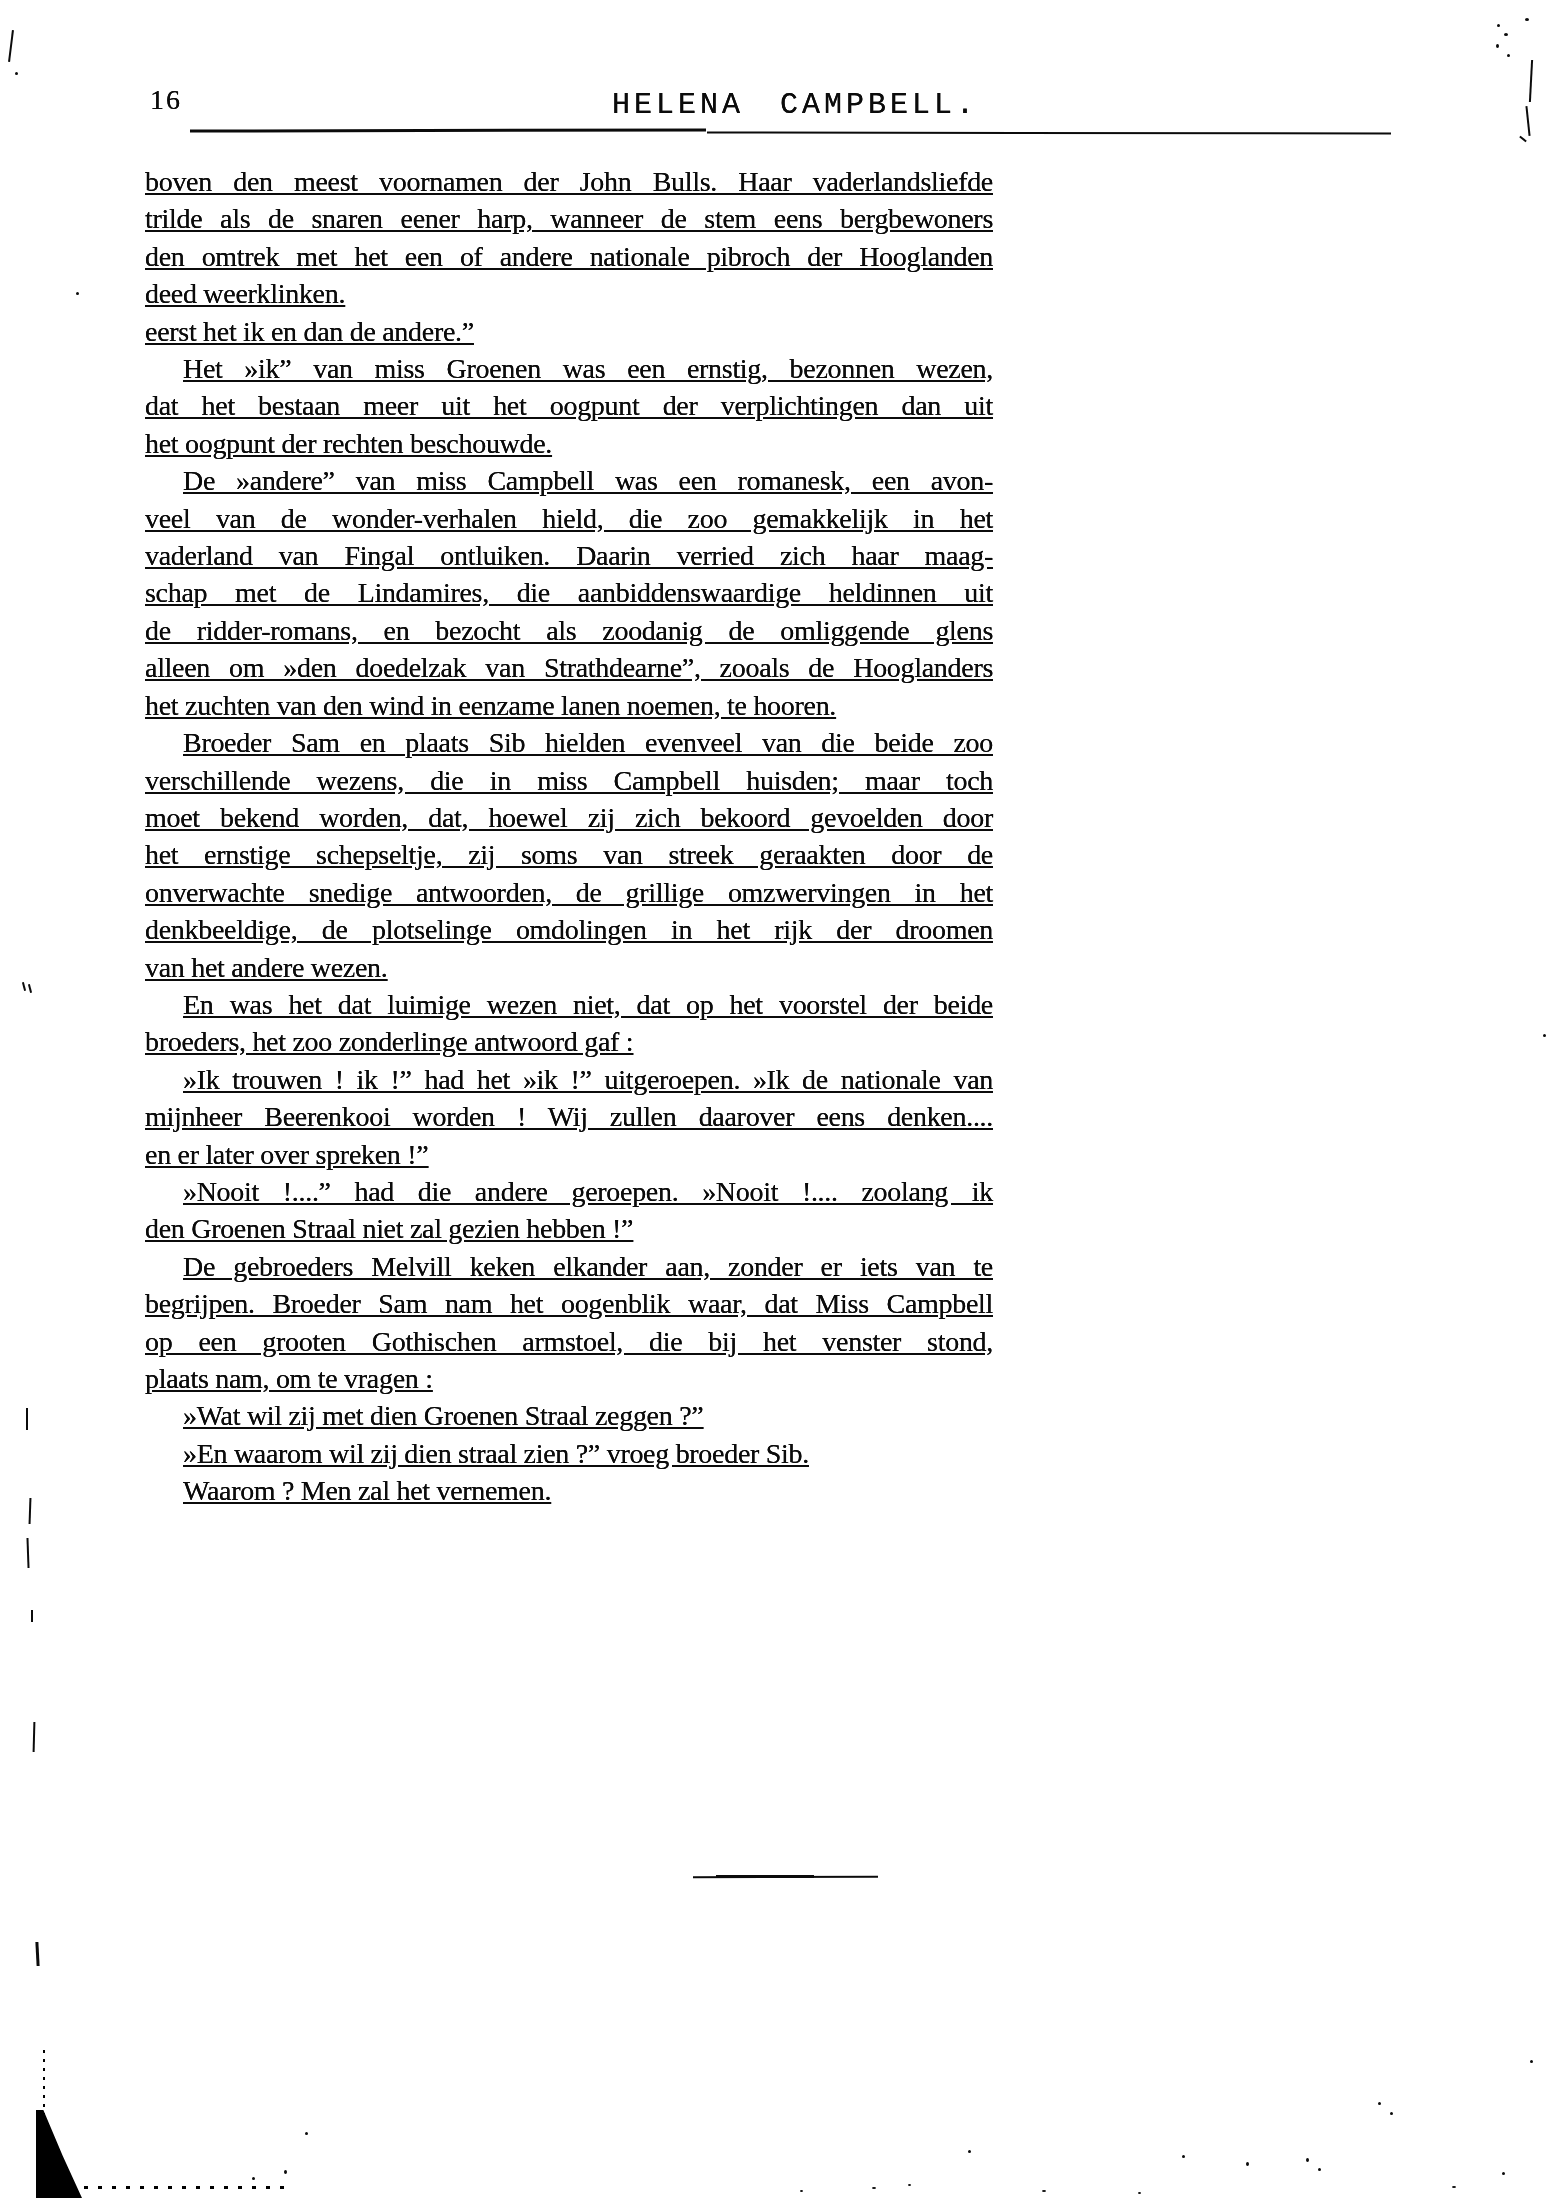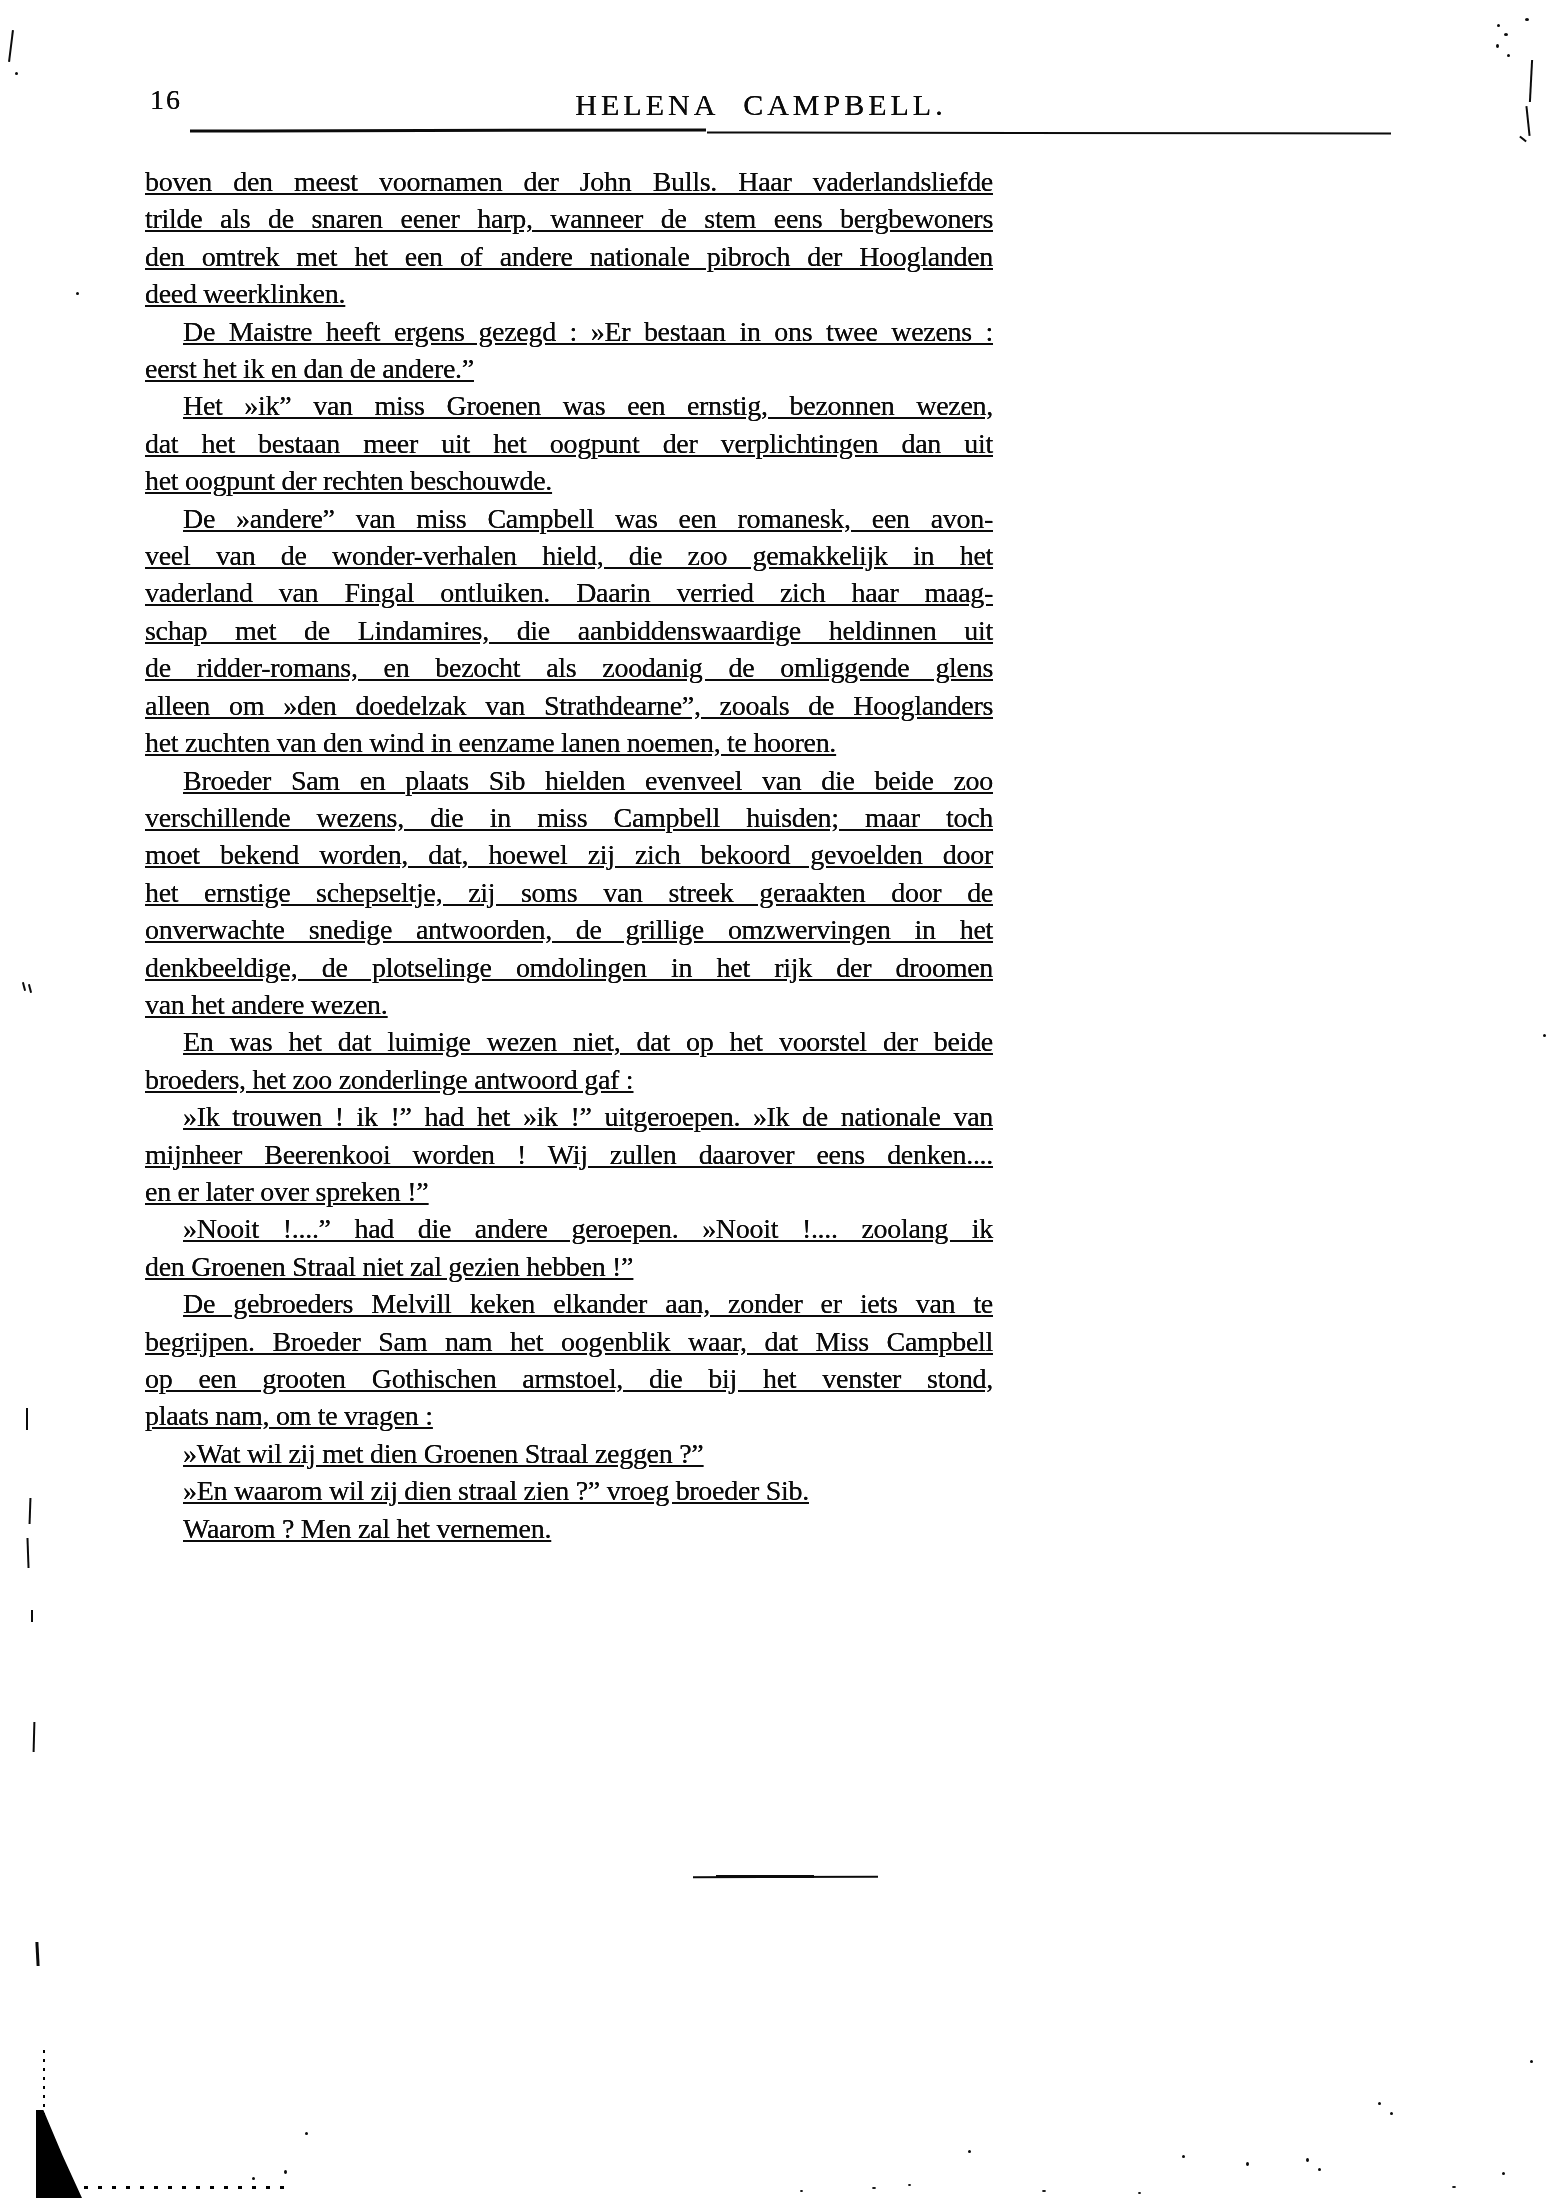--- a/index.html
+++ b/index.html
@@ -13,25 +13,26 @@
   }
   .page{position:absolute;inset:0;}
 
   
   .page-number{
     position:absolute;left:150px;top:84px;
     font-size:28px;letter-spacing:2px;
     text-shadow:0 0 .5px currentColor;
   }
   .running-title{
-    position:absolute;left:761px;top:88px;
+    position:absolute;left:795px;top:88px;
     transform:translateX(-50%);
     font-size:30px;letter-spacing:4px;word-spacing:14px;
     white-space:nowrap;
     text-shadow:0 0 .6px currentColor;
+    font-family:Liberation Mono, monospace;
   }
   .rule{position:absolute;background:#0b0b0b;}
   .rule-a{left:190px;top:129px;width:516px;height:3px;transform:rotate(-.12deg);}
   .rule-b{left:707px;top:132px;width:684px;height:2px;transform:rotate(.08deg);}
 
   
   .text-column{
     position:absolute;left:145px;top:163px;width:848px;
     font-size:28px;line-height:37.4px;letter-spacing:-0.3px;
     text-shadow:0 0 .55px currentColor;
@@ -71,21 +72,20 @@
   <div class="rule rule-b"></div>
 
   <div class="text-column">
       <div>
         <div class="line">boven den meest voornamen der John Bulls. Haar vaderlandsliefde</div>
         <div class="line">trilde als de snaren eener harp, wanneer de stem eens bergbewoners</div>
         <div class="line">den omtrek met het een of andere nationale pibroch der Hooglanden</div>
         <div class="line last">deed weerklinken.</div>
       </div>
       <div>
-        <div class="line indent">De Maistre heeft ergens gezegd : »Er bestaan in ons twee wezens :</div>
         <div class="line last">eerst het ik en dan de andere.”</div>
       </div>
       <div>
         <div class="line indent">Het »ik” van miss Groenen was een ernstig, bezonnen wezen,</div>
         <div class="line">dat het bestaan meer uit het oogpunt der verplichtingen dan uit</div>
         <div class="line last">het oogpunt der rechten beschouwde.</div>
       </div>
       <div>
         <div class="line indent">De »andere” van miss Campbell was een romanesk, een avon-</div>
         <div class="line">veel van de wonder-verhalen hield, die zoo gemakkelijk in het</div>

